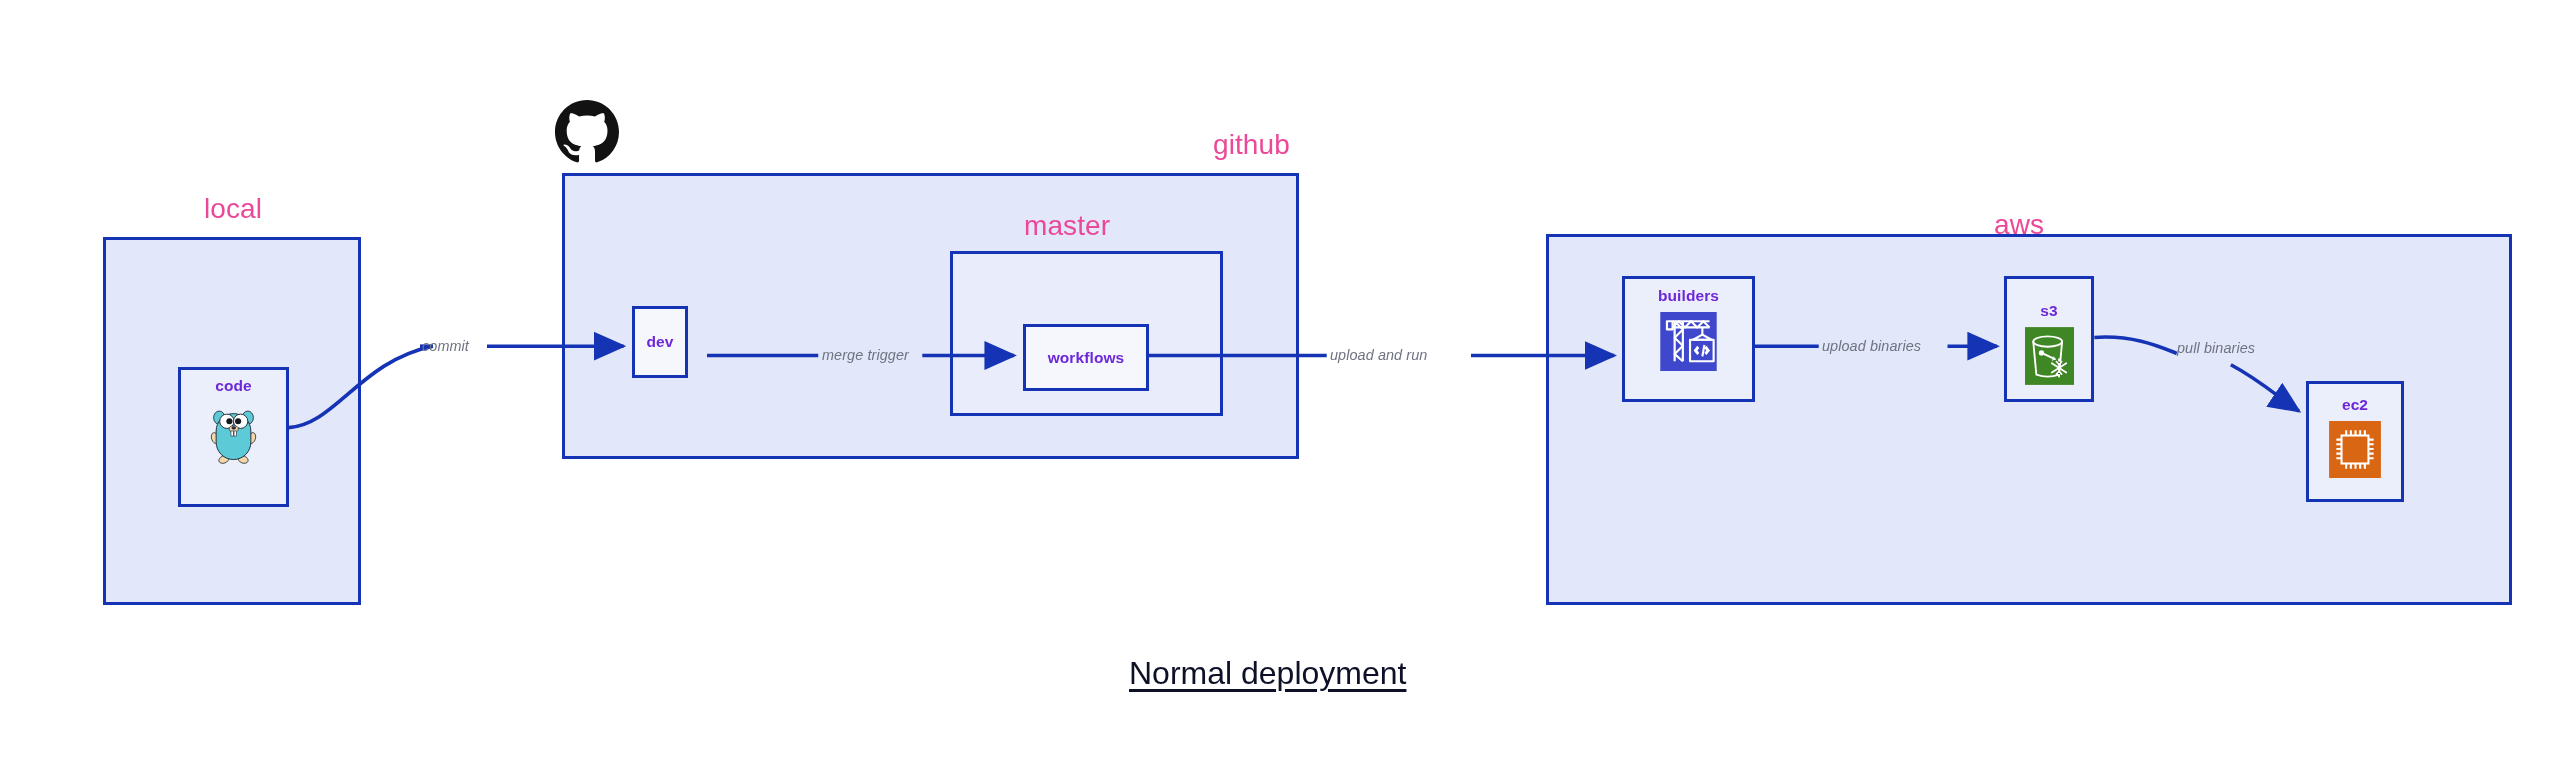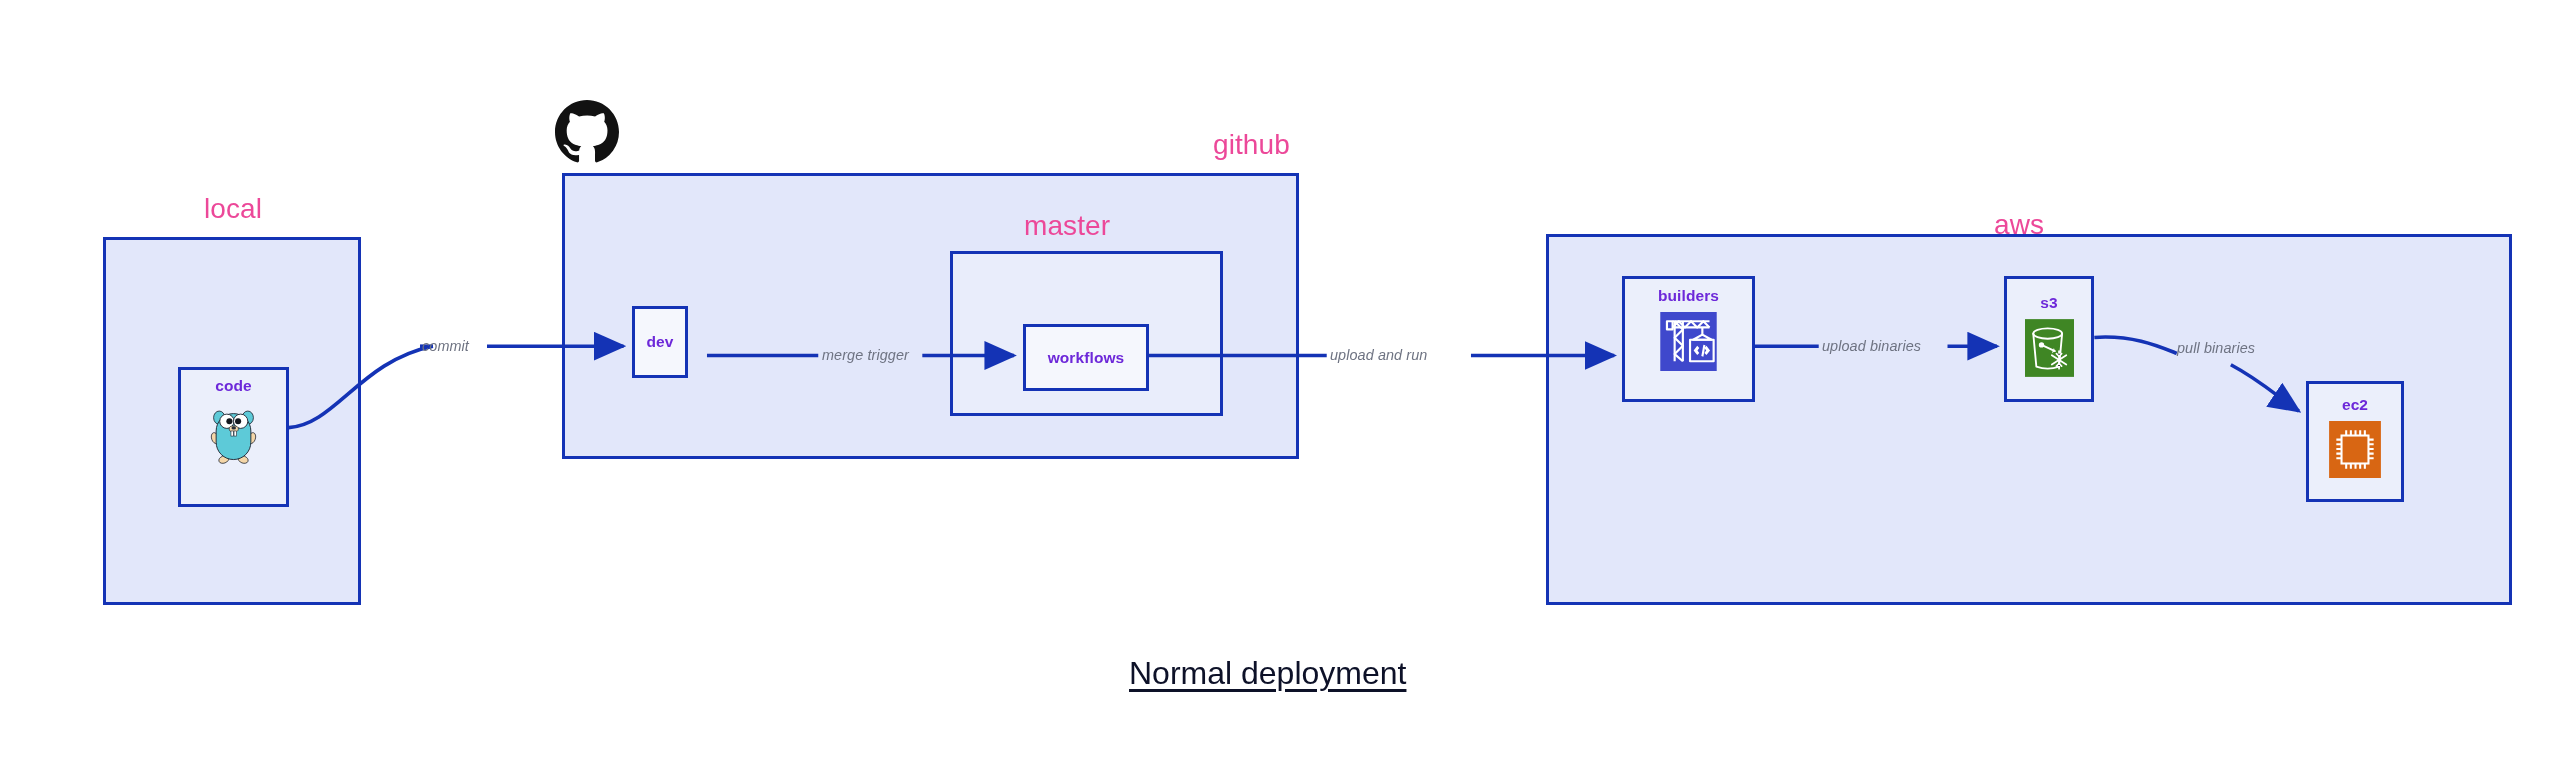--- a/index.html
+++ b/index.html
@@ -205,21 +205,21 @@
         </g>
         <g fill="#FFFFFF">
           <path d="M72 66 L65 75 L72 84 L76 80 L72.5 75 L76 70 Z"></path>
           <path d="M90 66 L97 75 L90 84 L86 80 L89.5 75 L86 70 Z"></path>
           <path d="M80 86 L84 64 L88 65 L84 87 Z"></path>
         </g>
       </svg>
     </span>
   </div>
 
-  <div class="node" style="left:2004px; top:276px; width:90px; height:126px; padding-top:15px;">
+  <div class="node" style="left:2004px; top:276px; width:90px; height:126px; padding-top:23px;">
     <span class="node-title">s3</span>
     <span class="node-icon" style="margin-top:7.2px;">
       <svg width="49" height="58" viewBox="0 0 95 112" xmlns="http://www.w3.org/2000/svg">
         <rect x="0" y="0" width="95" height="112" fill="#3F8624"></rect>
         <g fill="none" stroke="#FFFFFF" stroke-width="3.6" stroke-linecap="round" stroke-linejoin="round">
           <ellipse cx="44" cy="28" rx="28" ry="10"></ellipse>
           <path d="M16 28 L22 92 Q44 100 66 92 L72 28"></path>
           <path d="M32 50 L58 62"></path>
           <circle cx="32" cy="50" r="3.4" fill="#FFFFFF"></circle>
           <path d="M58 62 L52 66 L56 56 Z" fill="#FFFFFF" stroke="none"></path>

